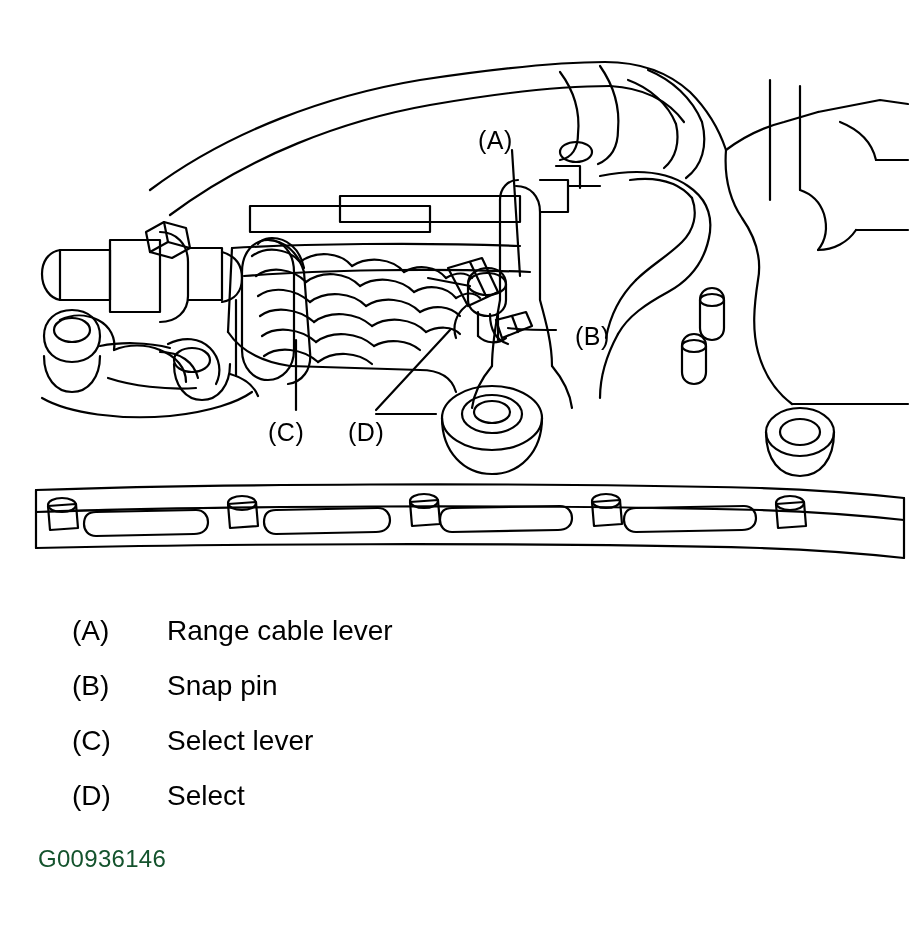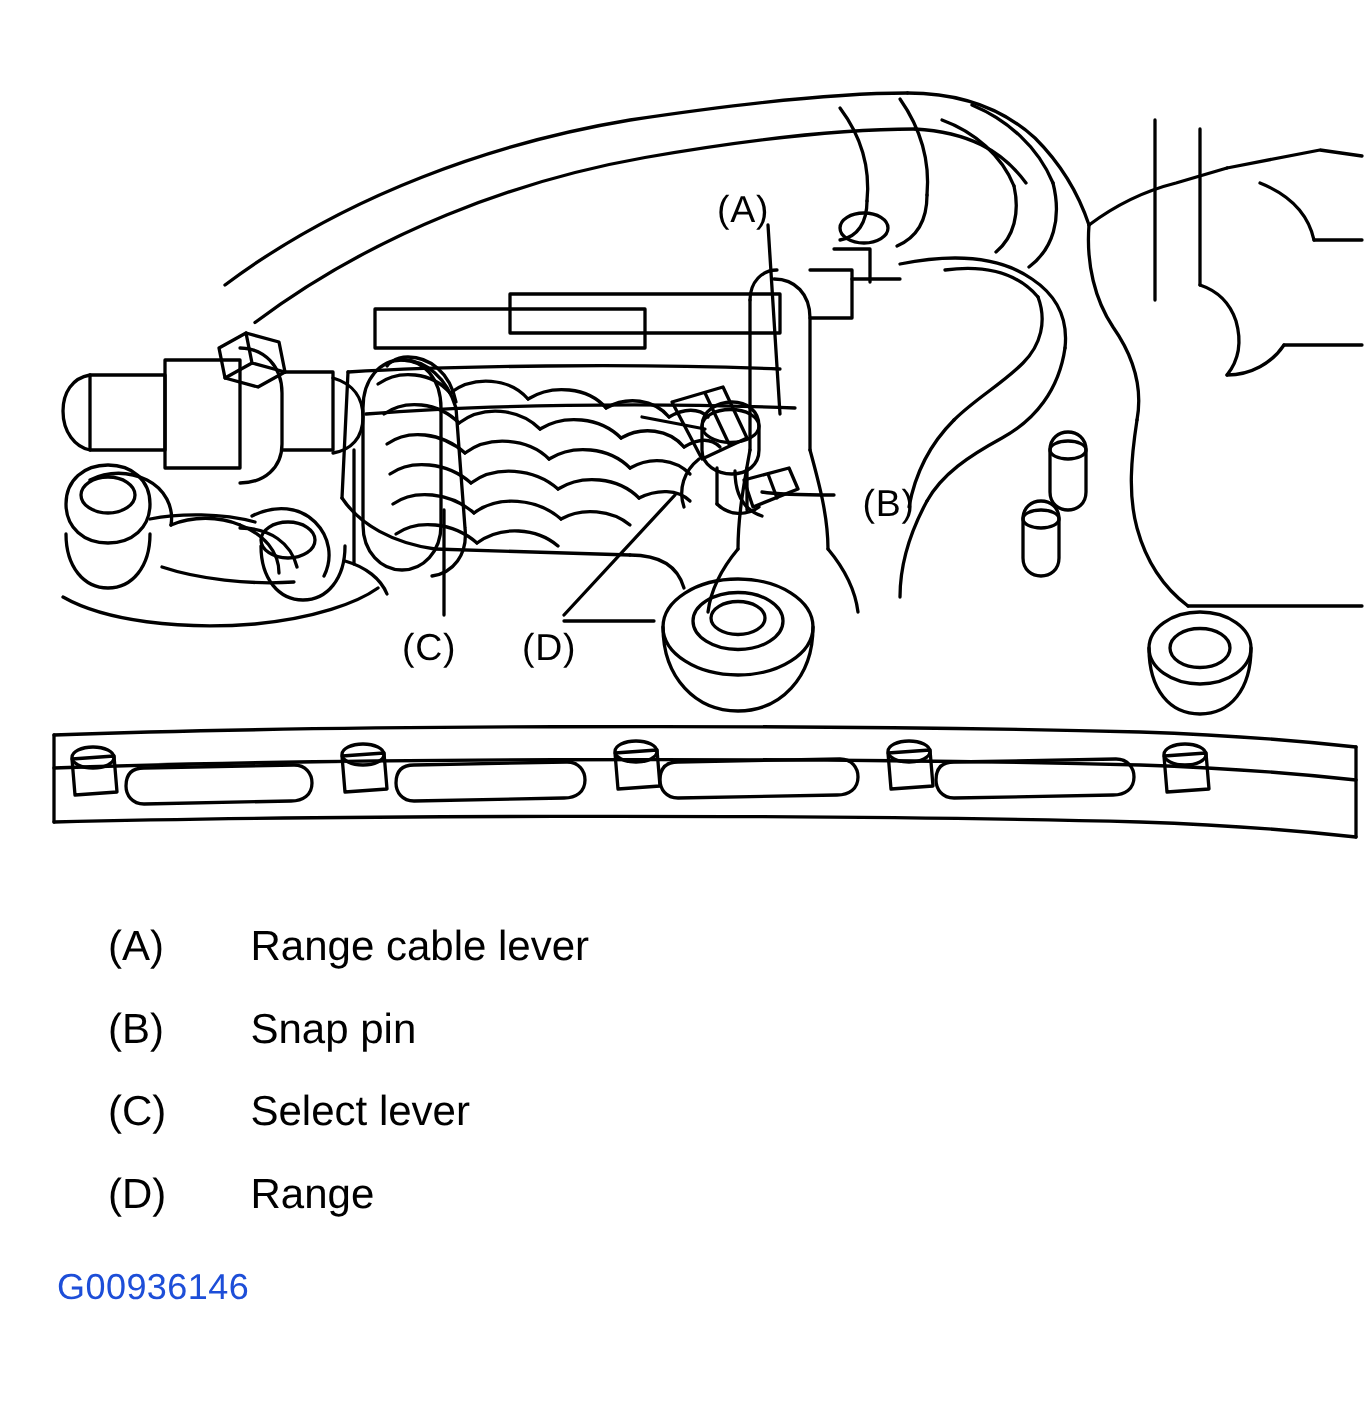--- a/index.html
+++ b/index.html
@@ -60,21 +60,21 @@
     font-family: "Liberation Sans", sans-serif;
     color: #000;
   }
   #figure-id {
     position: absolute;
     left: 38px;
     top: 845px;
     font-size: 24px;
     font-family: "Liberation Sans", sans-serif;
     letter-spacing: 0.3px;
-    color: #1d4ed8;
+    color: #14532d;
   }
 </style>
 </head>
 <body>
 
 <div id="page">
 
   <div id="illustration">
     <svg width="910" height="600" viewBox="0 0 910 600" xmlns="http://www.w3.org/2000/svg" fill="none" stroke="#000" stroke-width="2.2" stroke-linecap="round" stroke-linejoin="round">
 
@@ -280,19 +280,19 @@
     <div class="legend-row">
       <span class="legend-key">(B)</span>
       <span class="legend-label">Snap pin</span>
     </div>
     <div class="legend-row">
       <span class="legend-key">(C)</span>
       <span class="legend-label">Select lever</span>
     </div>
     <div class="legend-row">
       <span class="legend-key">(D)</span>
-      <span class="legend-label">Range</span>
+      <span class="legend-label">Select</span>
     </div>
   </div>
 
   <div id="figure-id">G00936146</div>
 
 </div>
 
 </body></html>

